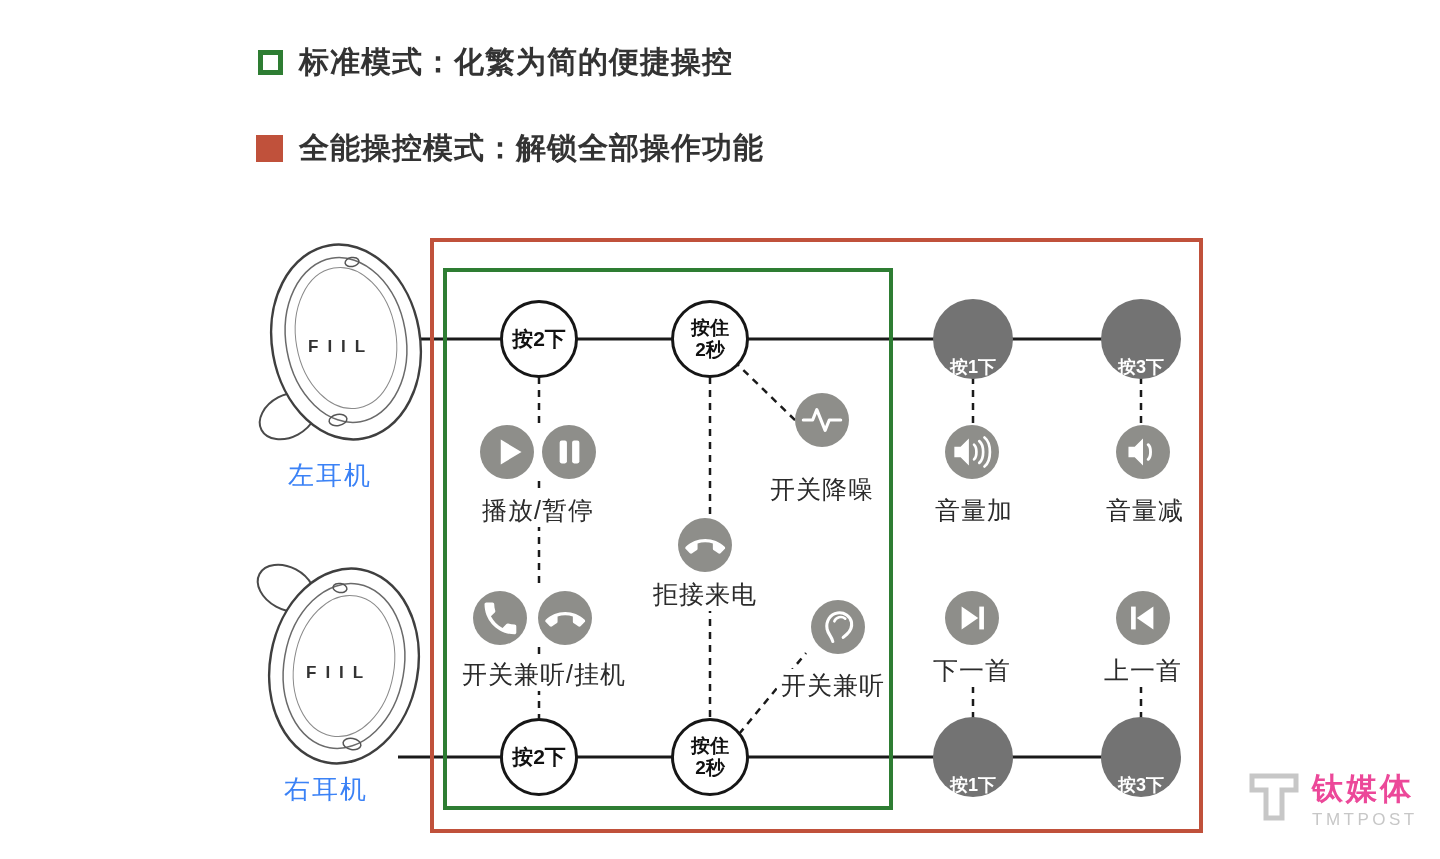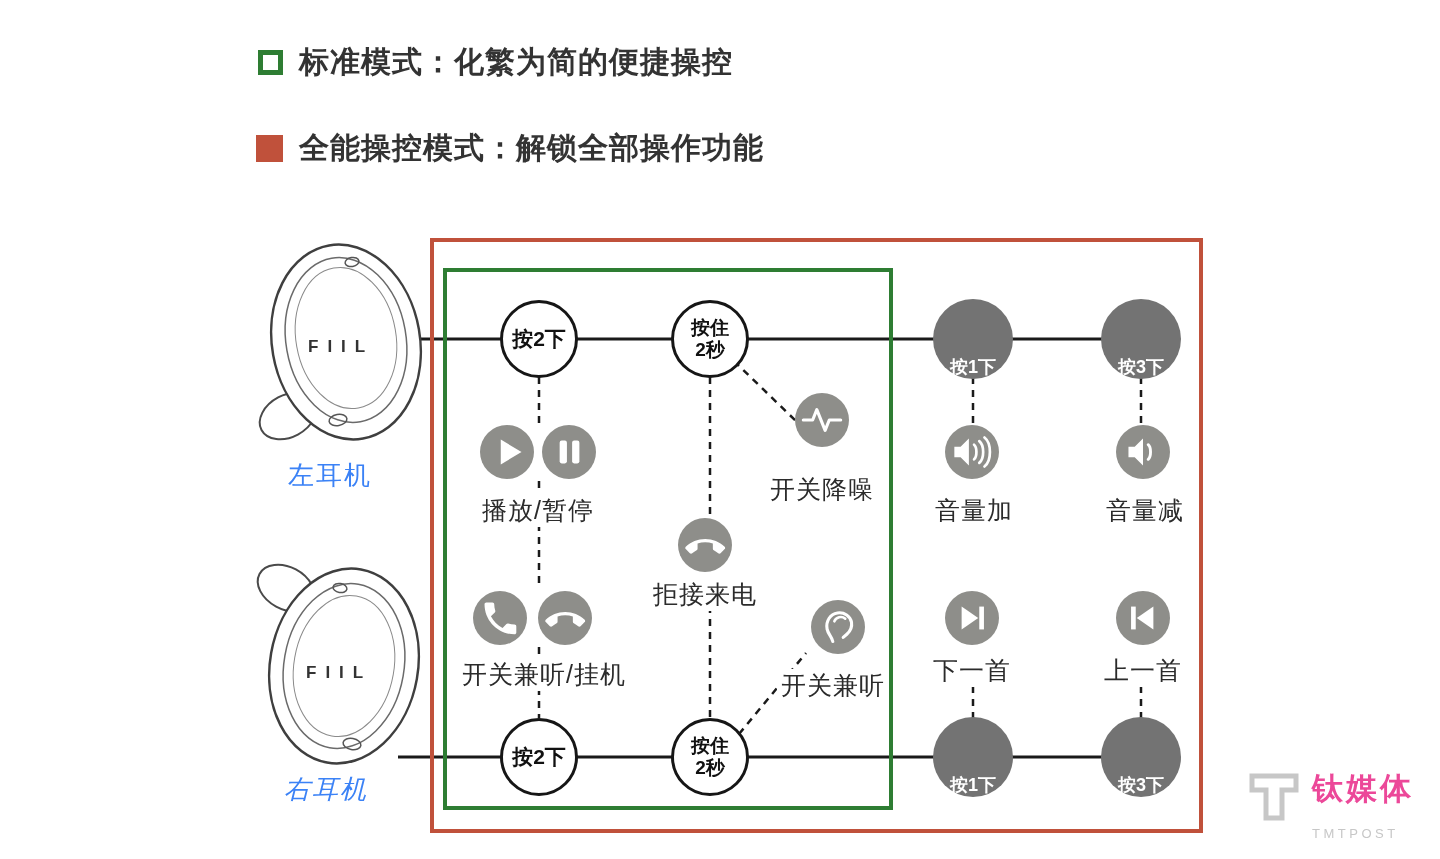--- a/index.html
+++ b/index.html
@@ -31,21 +31,21 @@
 
   
   .dlabel { position:absolute; transform:translateX(-50%); font-size:25px; color:#2b2b2b; background:#fff; padding:0 4px; white-space:nowrap; letter-spacing:1px; }
 
   .earbud-label { position:absolute; font-size:26px; color:#3b82f6; letter-spacing:2px; }
 
   
   .watermark { position:absolute; display:flex; align-items:flex-start; gap:10px; }
   .wm-text-col { display:flex; flex-direction:column; }
   .wm-brand { font-size:31px; font-weight:bold; color:#ec4899; letter-spacing:3px; }
-  .wm-name { font-size:13px; color:#c7c7c7; letter-spacing:3.5px; margin-top:16px; }
+  .wm-name { font-size:17px; color:#c7c7c7; letter-spacing:3.5px; margin-top:0; }
 </style>
 </head>
 <body>
 
 <div id="canvas">
 
   <svg class="lines" width="1440" height="859">
 
     <path d="M412 339 H1141" stroke="#1a1a1a" stroke-width="3" fill="none"></path>
     <path d="M398 757 H1141" stroke="#1a1a1a" stroke-width="3" fill="none"></path>
@@ -83,21 +83,21 @@
 
   <svg class="abs" style="left:244px; top:548px;" width="200" height="240">
     <ellipse cx="42" cy="40" rx="30" ry="21" transform="rotate(28 42 40)" fill="#fff" stroke="#4a4a4a" stroke-width="2"></ellipse>
     <ellipse cx="100" cy="118" rx="74" ry="98" transform="rotate(10 100 118)" fill="#fff" stroke="#3f3f3f" stroke-width="2.5"></ellipse>
     <ellipse cx="100" cy="118" rx="60" ry="83" transform="rotate(10 100 118)" fill="#fff" stroke="#6a6a6a" stroke-width="1.5"></ellipse>
     <ellipse cx="100" cy="118" rx="50" ry="71" transform="rotate(10 100 118)" fill="none" stroke="#8a8a8a" stroke-width="1"></ellipse>
     <ellipse cx="96" cy="40" rx="7" ry="4.5" transform="rotate(10 96 40)" fill="none" stroke="#555" stroke-width="1.5"></ellipse>
     <ellipse cx="108" cy="196" rx="9" ry="5.5" transform="rotate(10 108 196)" fill="none" stroke="#555" stroke-width="1.5"></ellipse>
     <text x="62" y="130" font-size="17" letter-spacing="9" font-weight="600" fill="#333">FIIL</text>
   </svg>
-  <div class="earbud-label" style="left:284px; top:772px;font-style:italic;">右耳机</div>
+  <div class="earbud-label" style="left:284px; top:772px;">右耳机</div>
 
   <div class="mode-box box-red" style="left:430px; top:238px; width:773px; height:595px;"></div>
   <div class="mode-box box-green" style="left:443px; top:268px; width:450px; height:542px;"></div>
 
   <div class="legend-row" style="left:258px; top:42px;">
     <div class="legend-square-outline"></div>
     <div class="legend-text">标准模式：化繁为简的便捷操控</div>
   </div>
   <div class="legend-row" style="left:256px; top:128px;">
     <div class="legend-square-fill"></div>

